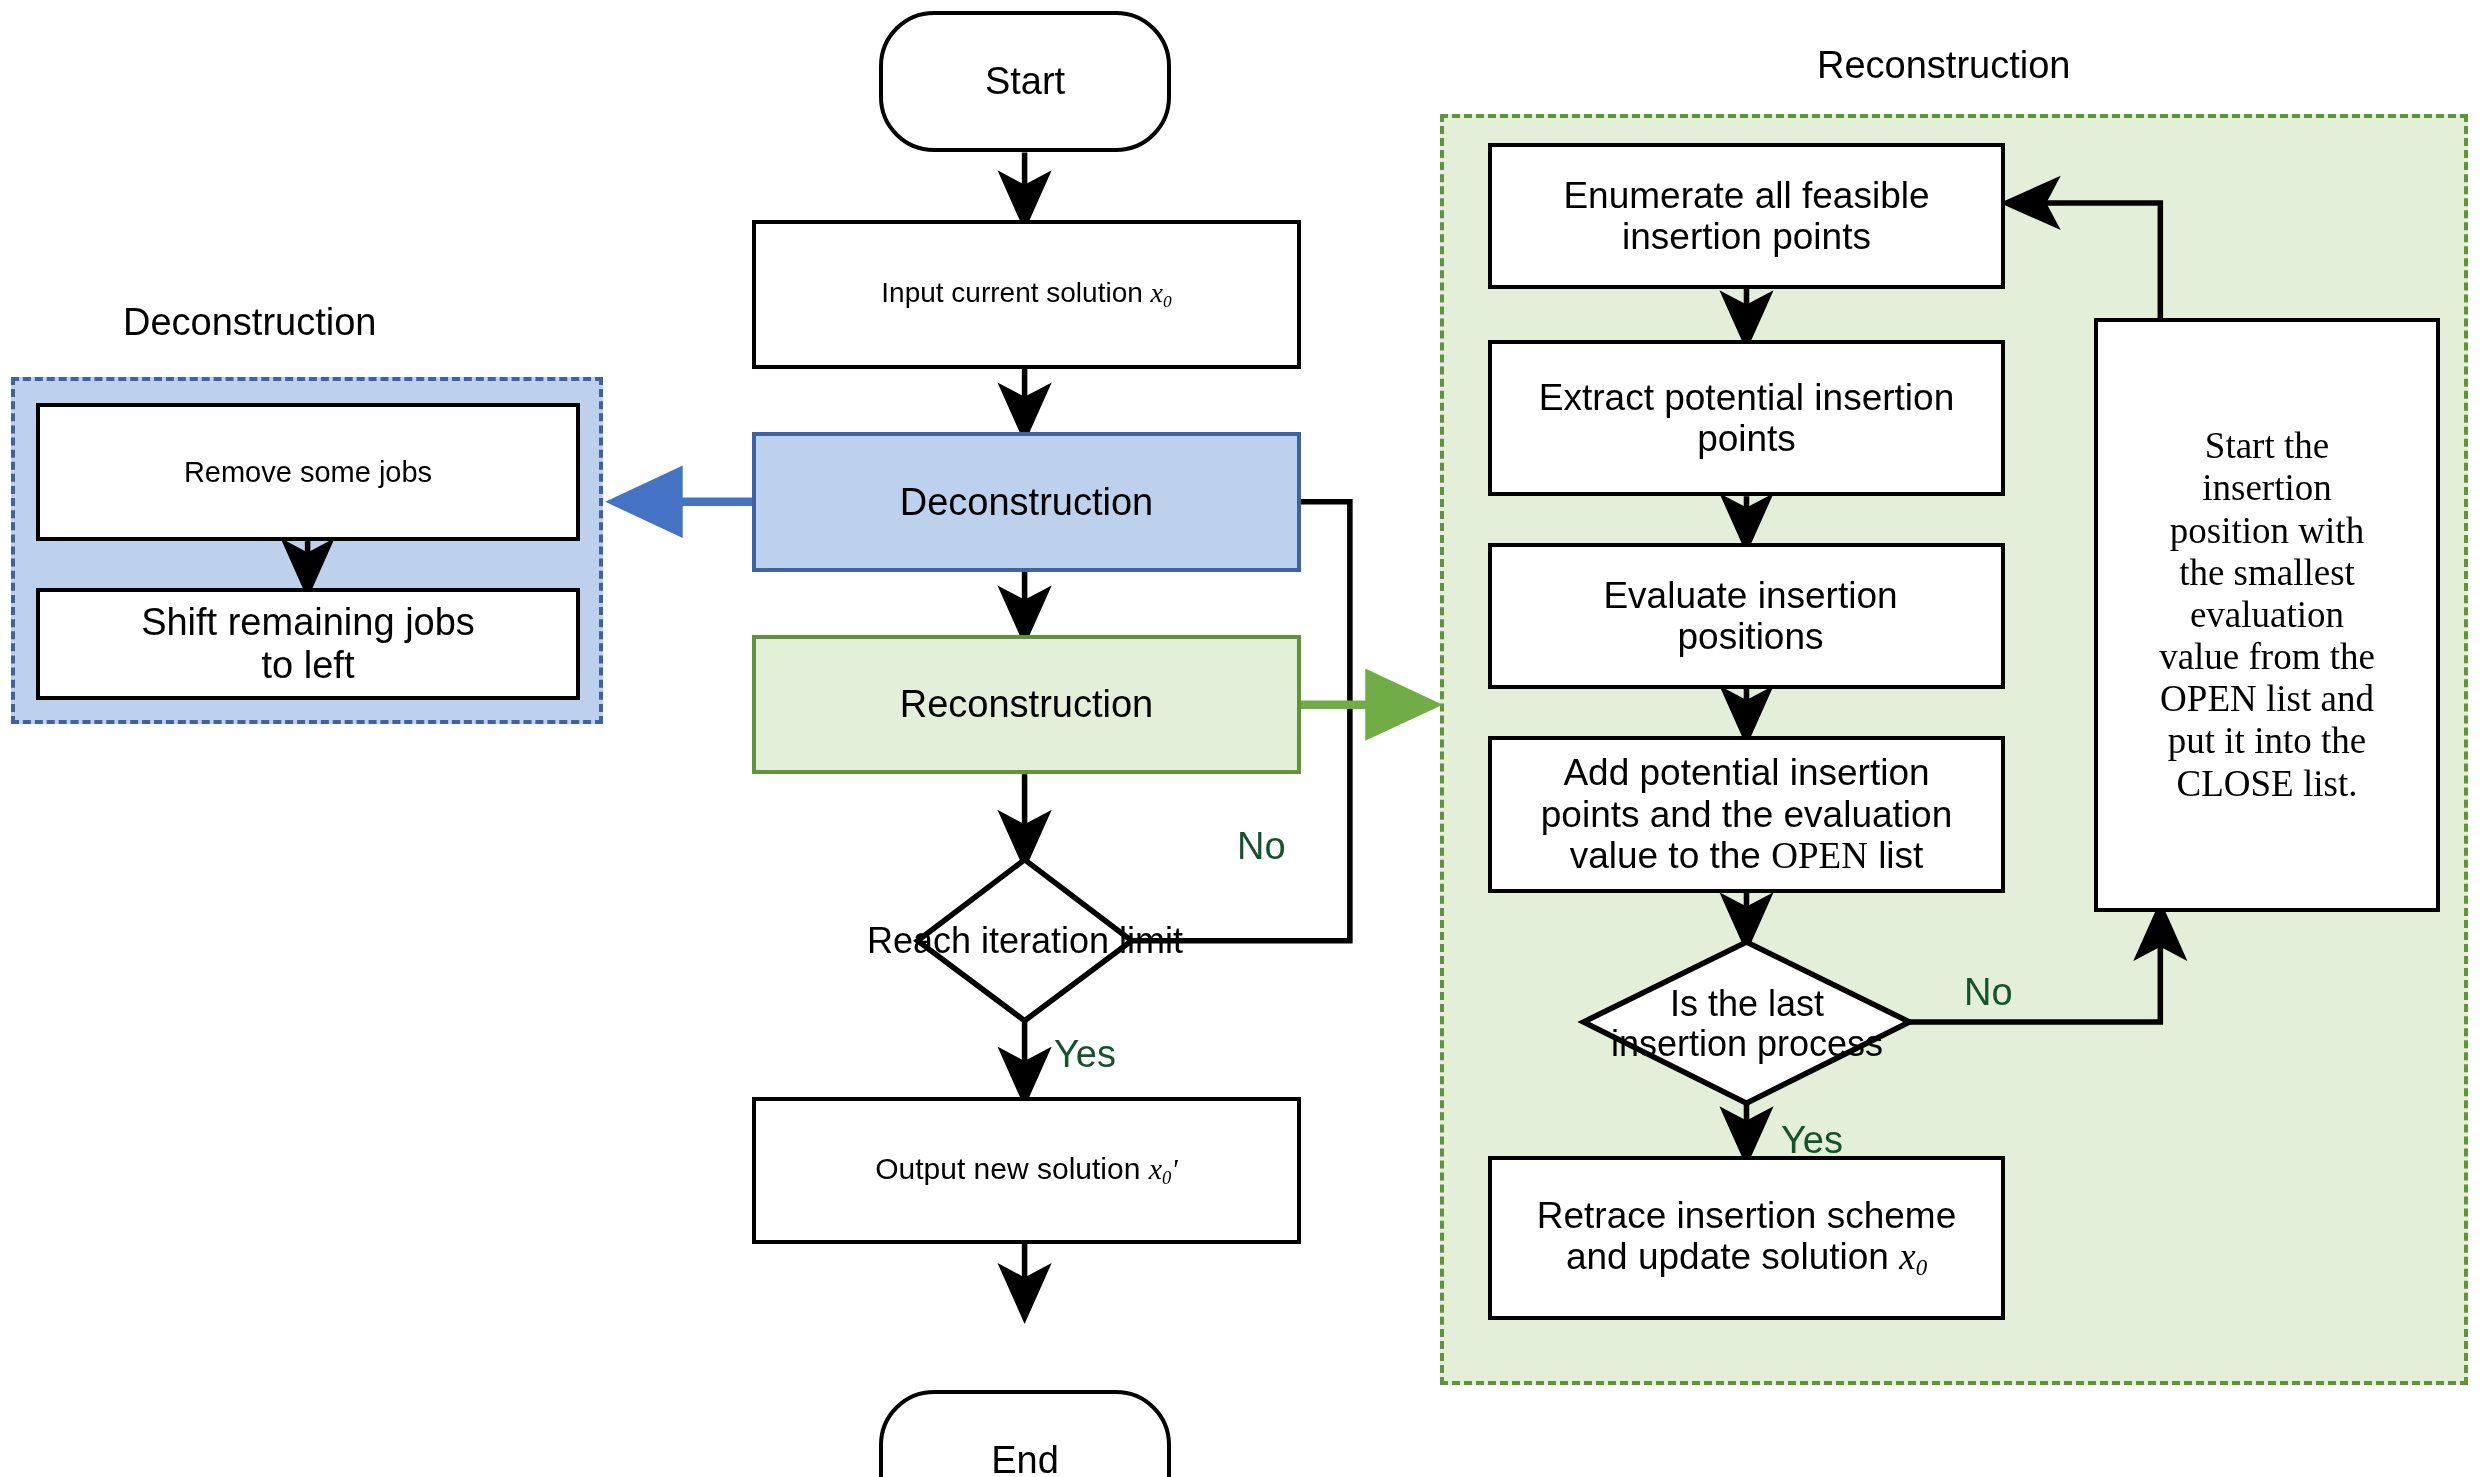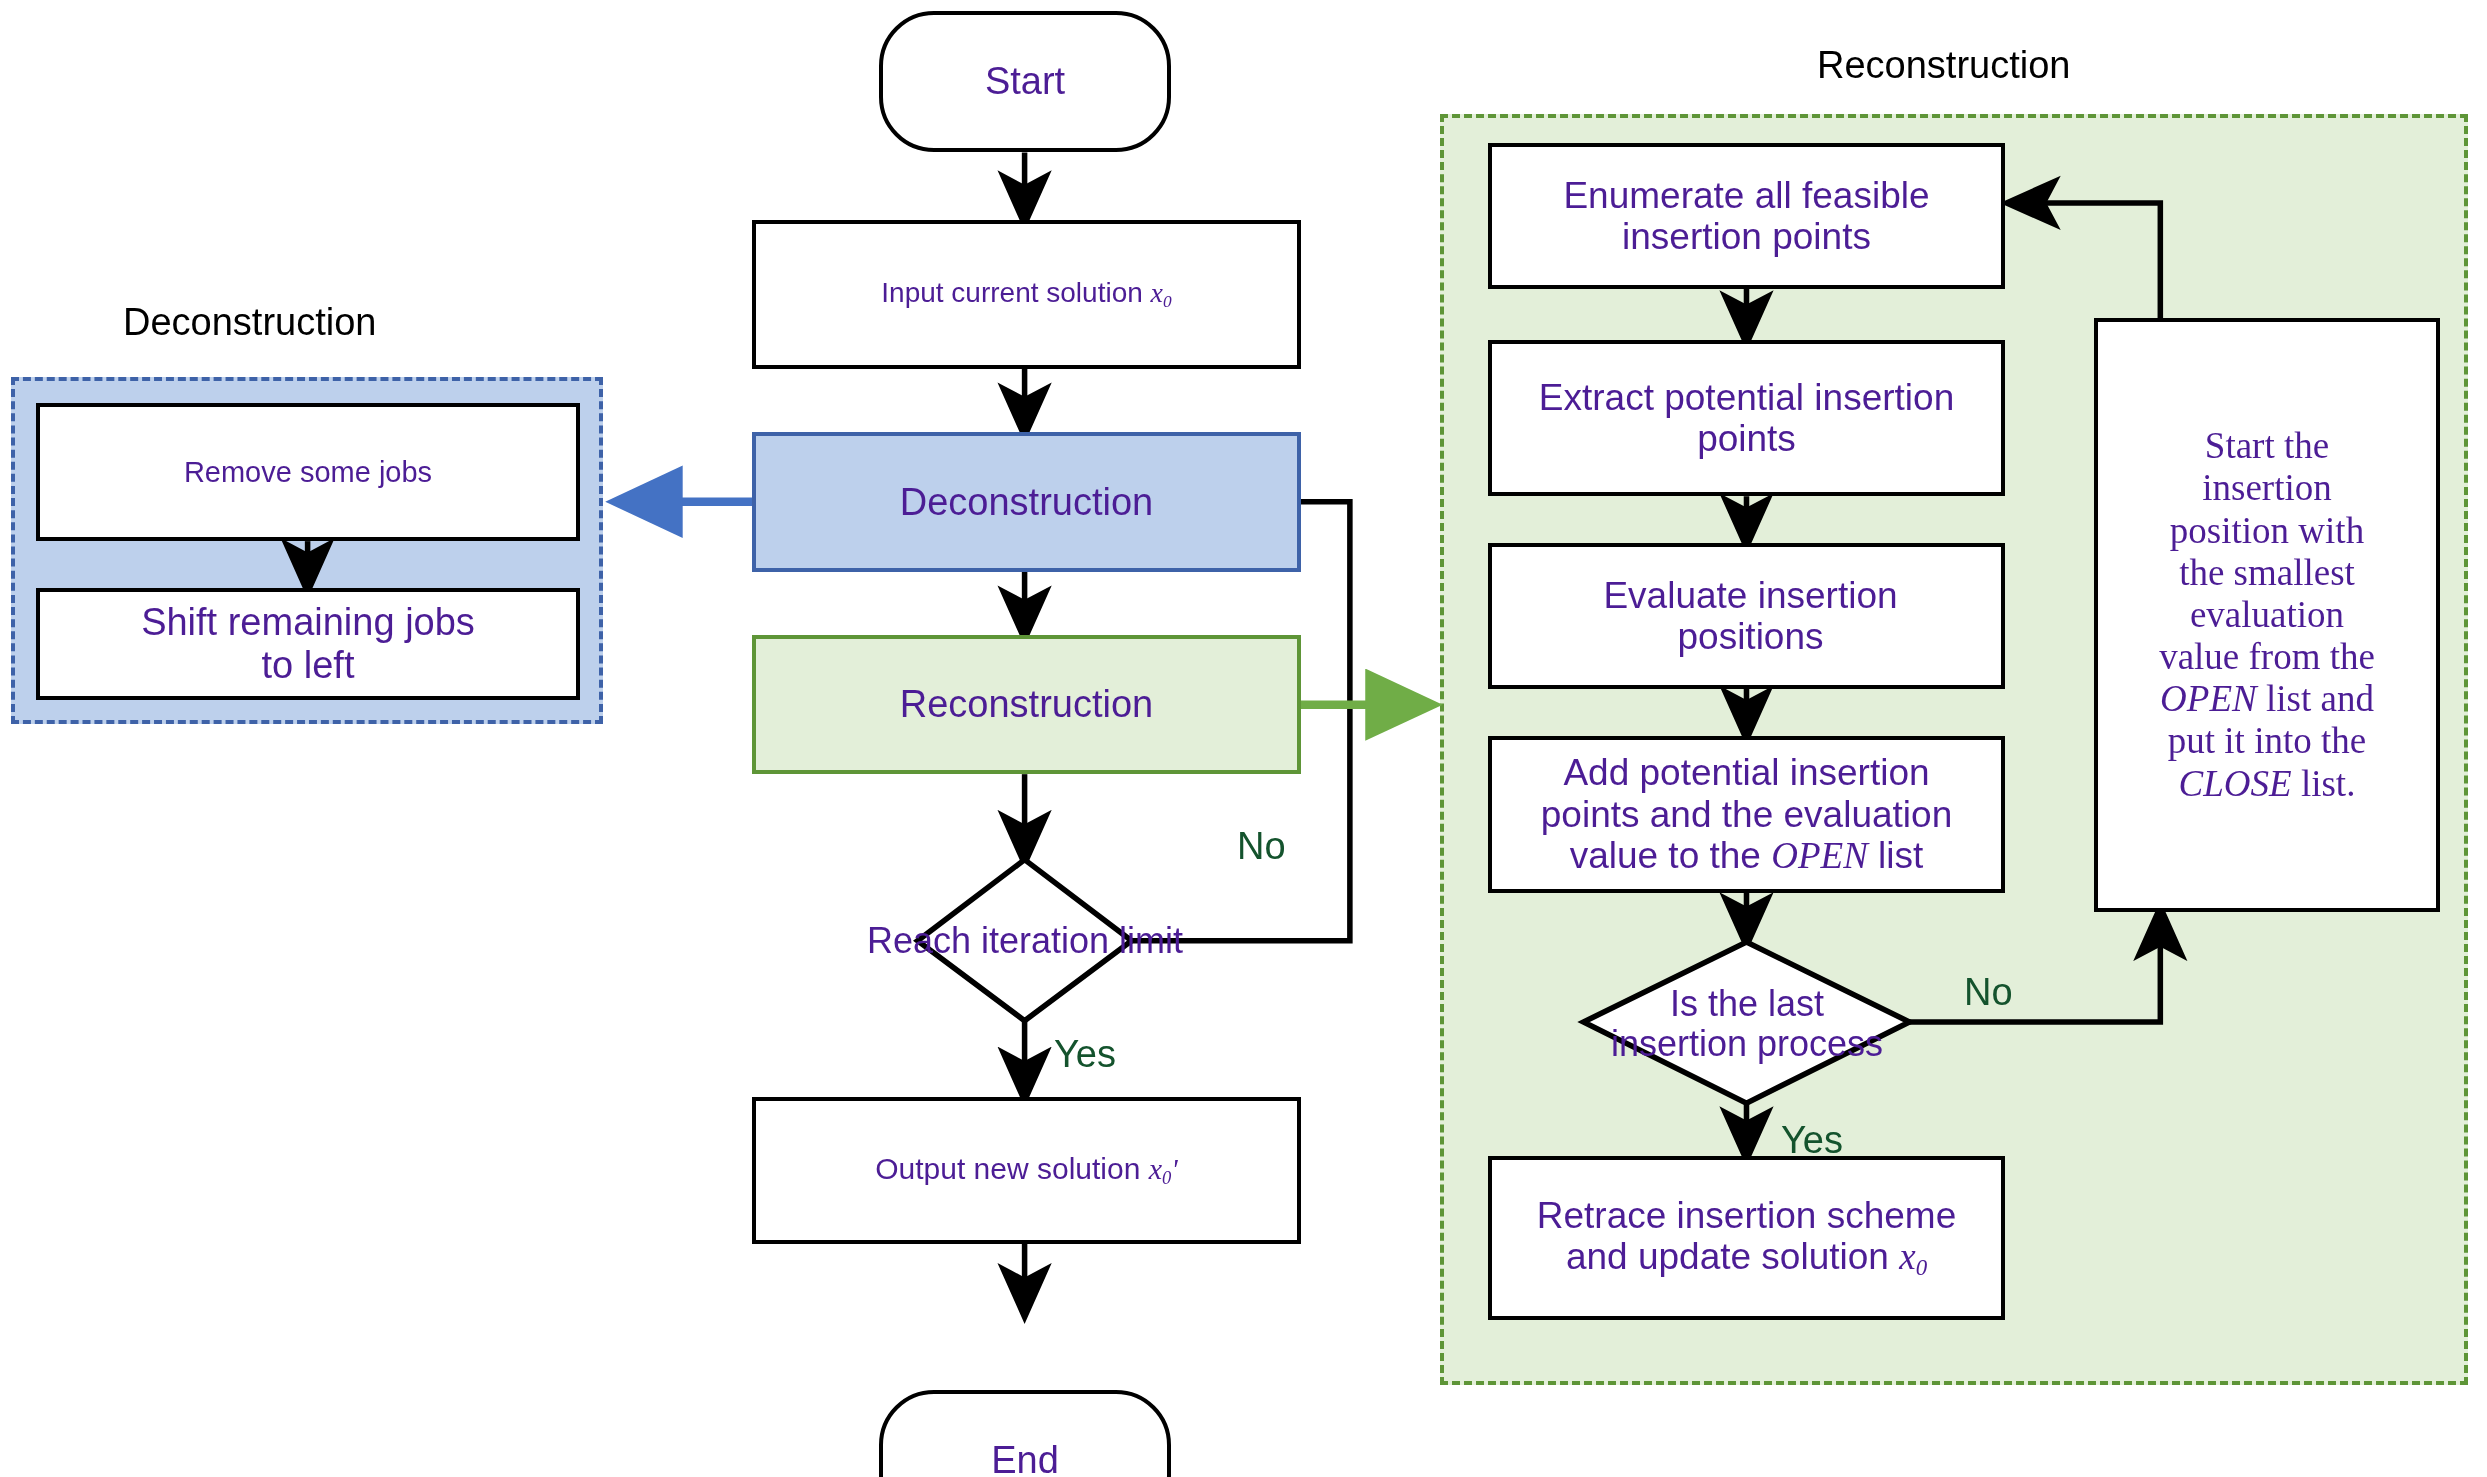--- a/index.html
+++ b/index.html
@@ -1,31 +1,31 @@
 <!DOCTYPE html>
 <html style="font-size:9.8px"><head>
 <meta charset="utf-8">
 <style>
   html,body{margin:0;padding:0;background:#ffffff;}
   body{font-family:"Liberation Sans", sans-serif;}
   #stage{position:relative;width:2487px;height:1477px;background:#fff;overflow:hidden;}
   #svg-layer{position:absolute;left:0;top:0;width:2487px;height:1477px;}
   .node{position:absolute;box-sizing:border-box;display:flex;align-items:center;
         justify-content:center;text-align:center;background:#ffffff;
-        font-family:"Liberation Sans", sans-serif;color:#4c1d95;line-height:1.12;}
+        font-family:"Liberation Sans", sans-serif;color:#000000;line-height:1.12;}
   .proc{border:4.3px solid #000;}
   .term{border:4.3px solid #000;border-radius:55px;}
   .panel-title{position:absolute;font-size:38px;color:#000;white-space:nowrap;
                font-family:"Liberation Sans", sans-serif;}
   .edge-label{position:absolute;font-size:38px;color:#14532d;white-space:nowrap;}
   .group{position:absolute;box-sizing:border-box;}
   .group-blue{background:#BDD0EC;border:4.3px dashed #3E62A8;}
   .group-green{background:#E3EFD9;border:4.3px dashed #5E9537;}
   .serif{font-family:"Liberation Serif", serif;}
-  .ital{font-style:italic;margin-top:16px;}
+  .ital{margin-top:16px;}
   .sub{font-size:0.62em;vertical-align:-0.28em;}
   .xvar{font-family:"Liberation Serif", serif;font-style:italic;}
 </style>
 </head>
 <body>
 
 <div id="stage">
 
   <div class="group group-blue" style="left:11px; top:377px; width:592px; height:347px;"></div>
 

